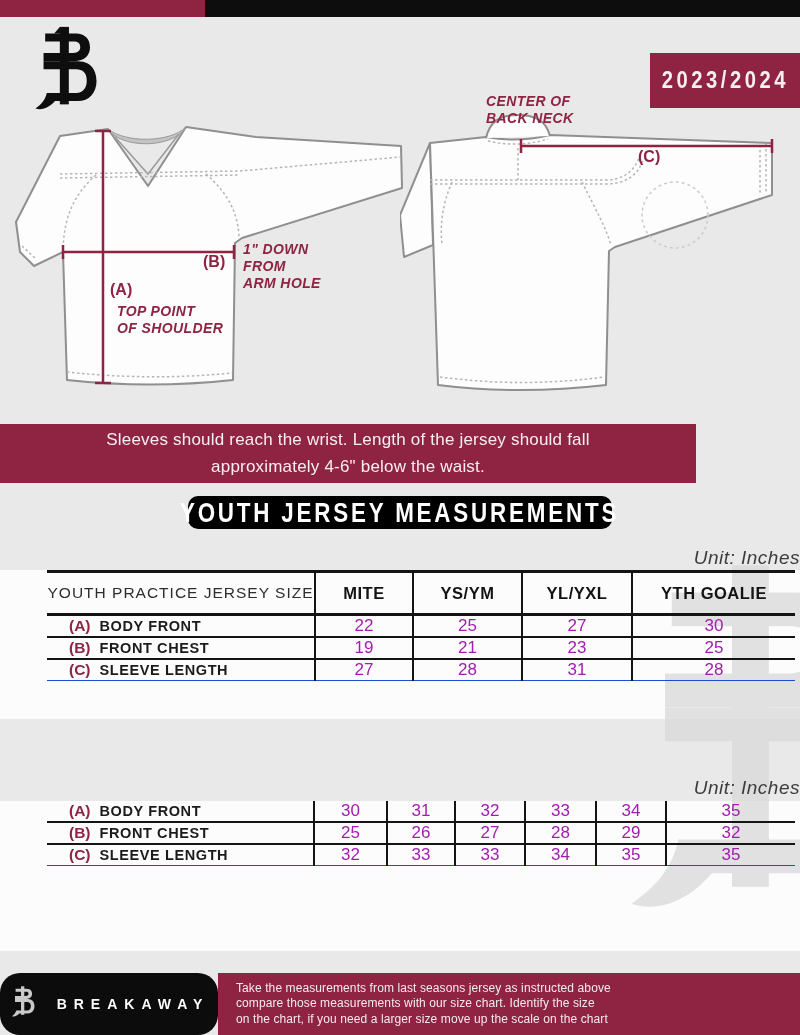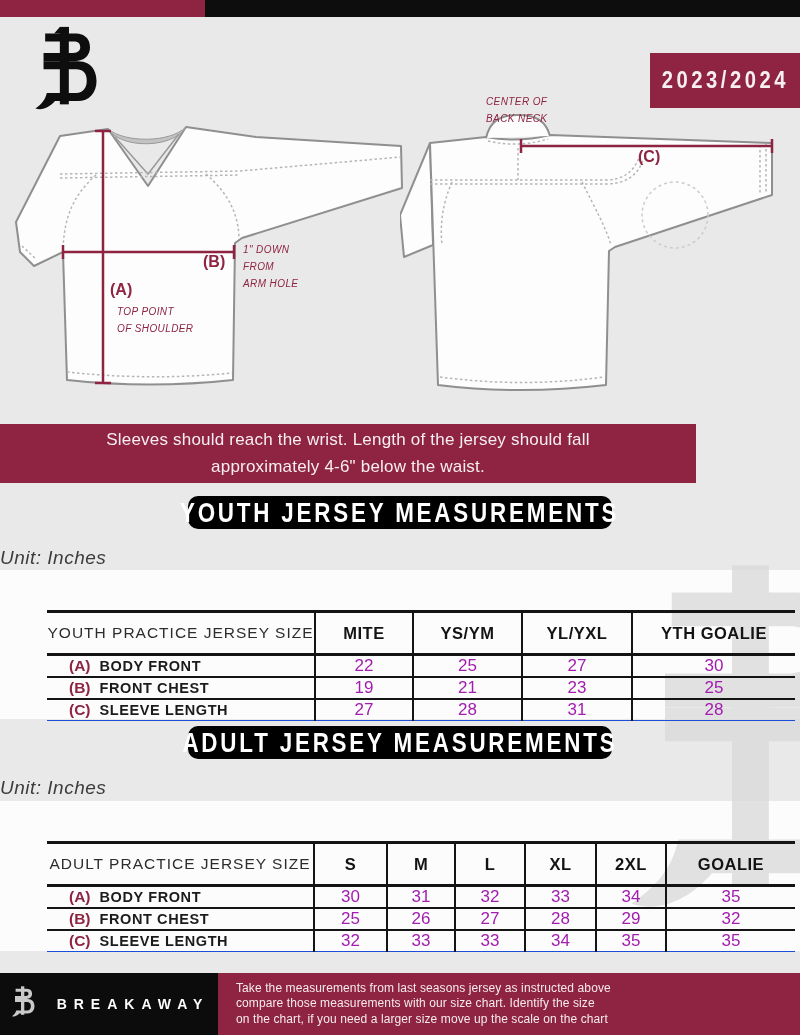--- a/index.html
+++ b/index.html
@@ -30,63 +30,63 @@
   .season-box .t {
     color:#f6eff1; font-size:23px; font-weight:700; letter-spacing:4px;
     transform:scaleX(0.88); white-space:nowrap;
   }
   .brand-logo { position:absolute; left:26px; top:22px; z-index:4; }
 
   
   .jersey-svg { position:absolute; z-index:1; }
   .diag-label { position:absolute; color:#8e2342; z-index:2; }
   .diag-key  { font-weight:800; font-size:16px; }
-  .diag-desc { font-style:italic; font-weight:400; font-size:10px; line-height:17px; letter-spacing:0.4px; }
+  .diag-desc { font-style:italic; font-weight:700; font-size:14px; line-height:17px; letter-spacing:0.4px; }
 
   
   .notice {
     position:absolute; left:0; top:424px; width:696px; height:59px; background:#8e2342;
     display:flex; align-items:center; justify-content:center; z-index:2;
   }
   .notice .t { color:#f7eef1; font-size:17px; line-height:1.55; text-align:center; letter-spacing:0.2px; }
 
   
   .pill {
     position:absolute; left:50%; transform:translateX(-50%);
     width:424px; height:33px; background:#000000; border-radius:10px;
     display:flex; align-items:center; justify-content:center; z-index:2;
   }
   .pill .t {
     color:#ffffff; font-size:28px; font-weight:800; letter-spacing:3.5px;
     transform:scaleX(0.8); white-space:nowrap;
   }
-  .unit { position:absolute; left:0; width:800px; text-align:left; z-index:2;
+  .unit { position:absolute; left:0; width:800px; text-align:right; z-index:2;
     font-style:italic; font-size:19px; font-weight:500; color:#3c3c3c; letter-spacing:0.5px; }
 
   
   .band { position:absolute; left:0; width:800px; background:#fcfcfc; z-index:0; }
   .watermark { position:absolute; left:598px; top:545px; width:335px; height:440px; z-index:1; opacity:0.75; }
 
   
-  table.size { position:absolute; left:47px; width:748px; border-collapse:collapse; table-layout:fixed; z-index:2;margin-top:40px; }
+  table.size { position:absolute; left:47px; width:748px; border-collapse:collapse; table-layout:fixed; z-index:2; }
   table.size th, table.size td { padding:0; vertical-align:middle; background:transparent; }
   table.size tr.hdr { height:43px; border-top:3px solid #141414; border-bottom:3px solid #141414; }
   table.size tr.row { height:18px; border-bottom:2.5px solid #141414; }
   table.size tr.row:last-child { border-bottom:1px solid #1d4ed8; }
   table.size th.c, table.size td.c { border-left:2px solid #141414; text-align:center; }
   .colhead-first { font-size:15.5px; font-weight:500; color:#2d2d2d; letter-spacing:1px; text-align:center; }
   .colhead { font-size:16.5px; font-weight:700; color:#131313; letter-spacing:0.5px; }
   .cellval { font-size:17px; font-weight:400; color:#a21caf; }
   .rowlabel { padding-left:22px !important; text-align:left; }
   .rowkey { color:#8e2342; font-weight:800; font-size:15.5px; margin-right:9px; }
   .rowname { color:#1b1b1b; font-weight:600; font-size:14.5px; letter-spacing:0.6px; }
 
   
   .footer { position:absolute; left:0; top:973px; width:800px; height:62px; display:flex; z-index:5; }
-  .footer-black { width:218px; height:62px; background:#0c0c0c; display:flex; align-items:center; justify-content:center; gap:18px; }
+  .footer-black { width:218px; height:62px; background:#0c0c0c; display:flex; align-items:center; justify-content:center; gap:18px;border-radius:20px; }
   .footer-brand { color:#fdfdfd; font-size:14px; font-weight:700; letter-spacing:7px; }
   .footer-maroon { flex:1; background:#8e2342; display:flex; align-items:center; padding:5px 16px 5px 18px; }
   .footer-maroon .t { color:#f5ebee; font-size:12px; line-height:1.3; letter-spacing:0.1px; }
 </style>
 </head>
 <body>
 
 <div id="page">
 
   <div class="topbar-maroon"></div>
@@ -213,46 +213,34 @@
     <tr class="row">
       <td class="rowlabel"><span class="rowkey">(C)</span><span class="rowname">SLEEVE LENGTH</span></td>
       <td class="c cellval">27</td>
       <td class="c cellval">28</td>
       <td class="c cellval">31</td>
       <td class="c cellval">28</td>
     </tr>
   </tbody>
     </table>
 
-  <div class="pill" style="top:726px;">
-    <span class="t">ADULT JERSEY MEASUREMENTS</span>
-  </div>
   <div class="unit" style="top:777px;">Unit: Inches</div>
   <div class="band" style="top:801px; height:150px;"></div>
 
   <table class="size" style="top:801px;">
     <colgroup>
         <col style="width:267px">
         <col style="width:73px">
         <col style="width:68px">
         <col style="width:70px">
         <col style="width:71px">
         <col style="width:70px">
         <col style="width:129px">
       </colgroup>
     <tbody>
-        <tr class="hdr">
-      <th class="colhead-first">ADULT PRACTICE JERSEY SIZE</th>
-      <th class="c colhead">S</th>
-      <th class="c colhead">M</th>
-      <th class="c colhead">L</th>
-      <th class="c colhead">XL</th>
-      <th class="c colhead">2XL</th>
-      <th class="c colhead">GOALIE</th>
-    </tr>
     <tr class="row">
       <td class="rowlabel"><span class="rowkey">(A)</span><span class="rowname">BODY FRONT</span></td>
       <td class="c cellval">30</td>
       <td class="c cellval">31</td>
       <td class="c cellval">32</td>
       <td class="c cellval">33</td>
       <td class="c cellval">34</td>
       <td class="c cellval">35</td>
     </tr>
     <tr class="row">

